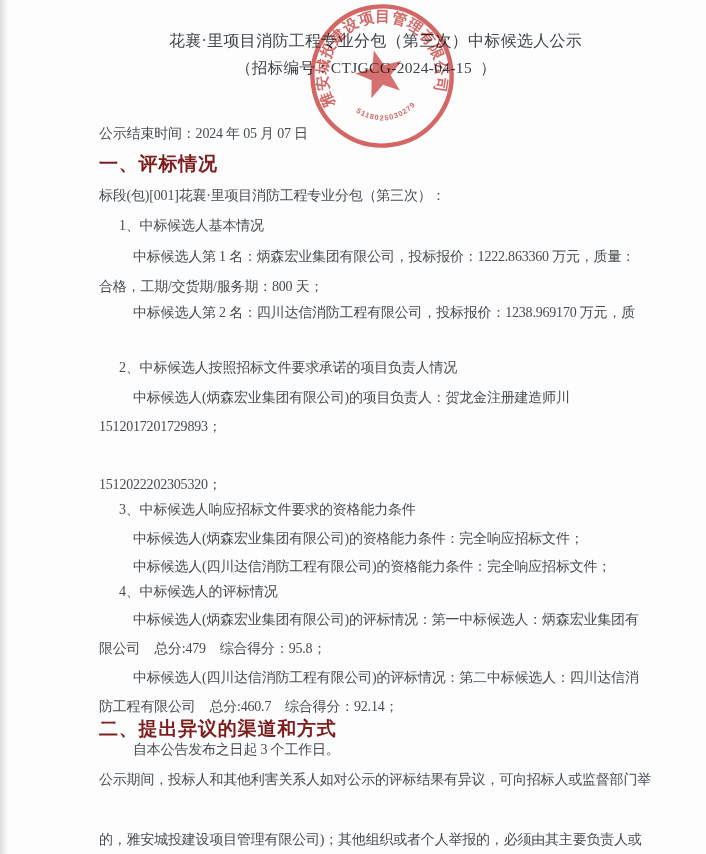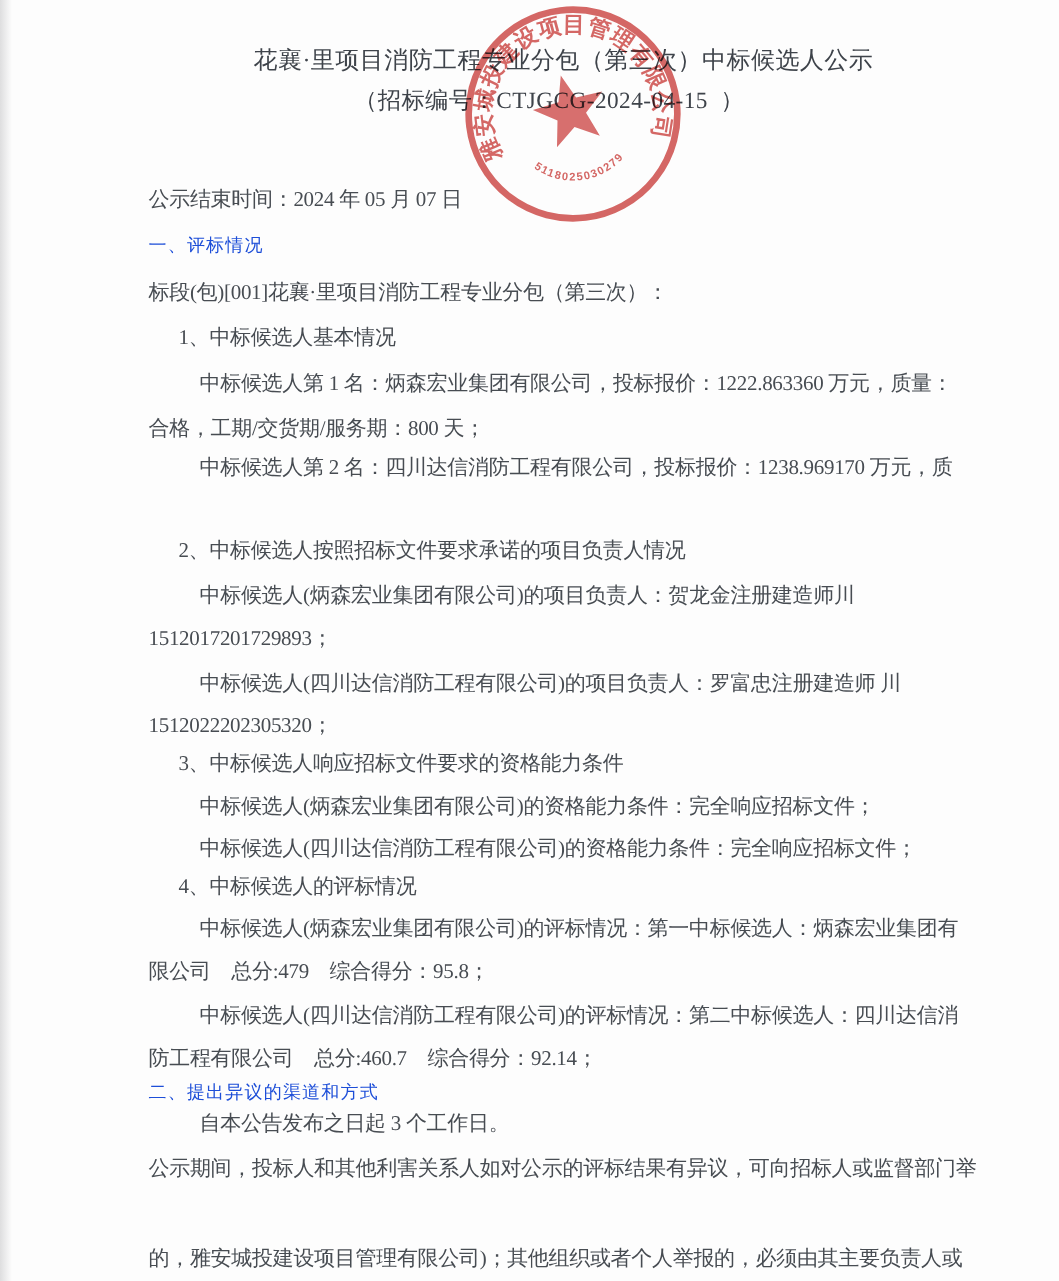--- a/index.html
+++ b/index.html
@@ -28,21 +28,21 @@
   .ln{
     position:absolute;margin:0;
     font-size:14px;letter-spacing:-.2px;line-height:17px;
     white-space:pre;
   }
   .L0{left:99px}
   .L1{left:119px}
   .L2{left:133px}
   .hd{
     font-family:"Liberation Sans","DejaVu Sans",sans-serif;
-    font-weight:normal;font-size:12px;letter-spacing:.8px;color:#1d4ed8;
+    font-weight:bold;font-size:19px;letter-spacing:.8px;color:#7f1d1d;
   }
   .stamp{
     position:absolute;left:308px;top:-1px;width:148px;height:154px;
     transform:rotate(-7deg);
     opacity:.82;
     mix-blend-mode:multiply;
     pointer-events:none;
   }
   .stamp svg{width:100%;height:100%;}
   .stamp text{font-family:"Liberation Sans","DejaVu Sans",sans-serif;font-weight:bold;}
@@ -59,21 +59,20 @@
   <p class="ln L0" style="top:125px">公示结束时间：2024 年 05 月 07 日</p>
   <p class="ln L0 hd" style="top:155px">一、评标情况</p>
   <p class="ln L0" style="top:187px">标段(包)[001]花襄·里项目消防工程专业分包（第三次）：</p>
   <p class="ln L1" style="top:217px">1、中标候选人基本情况</p>
   <p class="ln L2" style="top:248px">中标候选人第 1 名：炳森宏业集团有限公司，投标报价：1222.863360 万元，质量：</p>
   <p class="ln L0" style="top:278px">合格，工期/交货期/服务期：800 天；</p>
   <p class="ln L2" style="top:304px">中标候选人第 2 名：四川达信消防工程有限公司，投标报价：1238.969170 万元，质</p>
   <p class="ln L1" style="top:359px">2、中标候选人按照招标文件要求承诺的项目负责人情况</p>
   <p class="ln L2" style="top:389px">中标候选人(炳森宏业集团有限公司)的项目负责人：贺龙金注册建造师川</p>
   <p class="ln L0" style="top:418px">1512017201729893；</p>
-  <p class="ln L2" style="top:448px">中标候选人(四川达信消防工程有限公司)的项目负责人：罗富忠注册建造师 川</p>
   <p class="ln L0" style="top:476px">1512022202305320；</p>
   <p class="ln L1" style="top:501px">3、中标候选人响应招标文件要求的资格能力条件</p>
   <p class="ln L2" style="top:530px">中标候选人(炳森宏业集团有限公司)的资格能力条件：完全响应招标文件；</p>
   <p class="ln L2" style="top:558px">中标候选人(四川达信消防工程有限公司)的资格能力条件：完全响应招标文件；</p>
   <p class="ln L1" style="top:583px">4、中标候选人的评标情况</p>
   <p class="ln L2" style="top:611px">中标候选人(炳森宏业集团有限公司)的评标情况：第一中标候选人：炳森宏业集团有</p>
   <p class="ln L0" style="top:640px">限公司　总分:479　综合得分：95.8；</p>
   <p class="ln L2" style="top:669px">中标候选人(四川达信消防工程有限公司)的评标情况：第二中标候选人：四川达信消</p>
   <p class="ln L0" style="top:698px">防工程有限公司　总分:460.7　综合得分：92.14；</p>
   <p class="ln L0 hd" style="top:720px">二、提出异议的渠道和方式</p>

